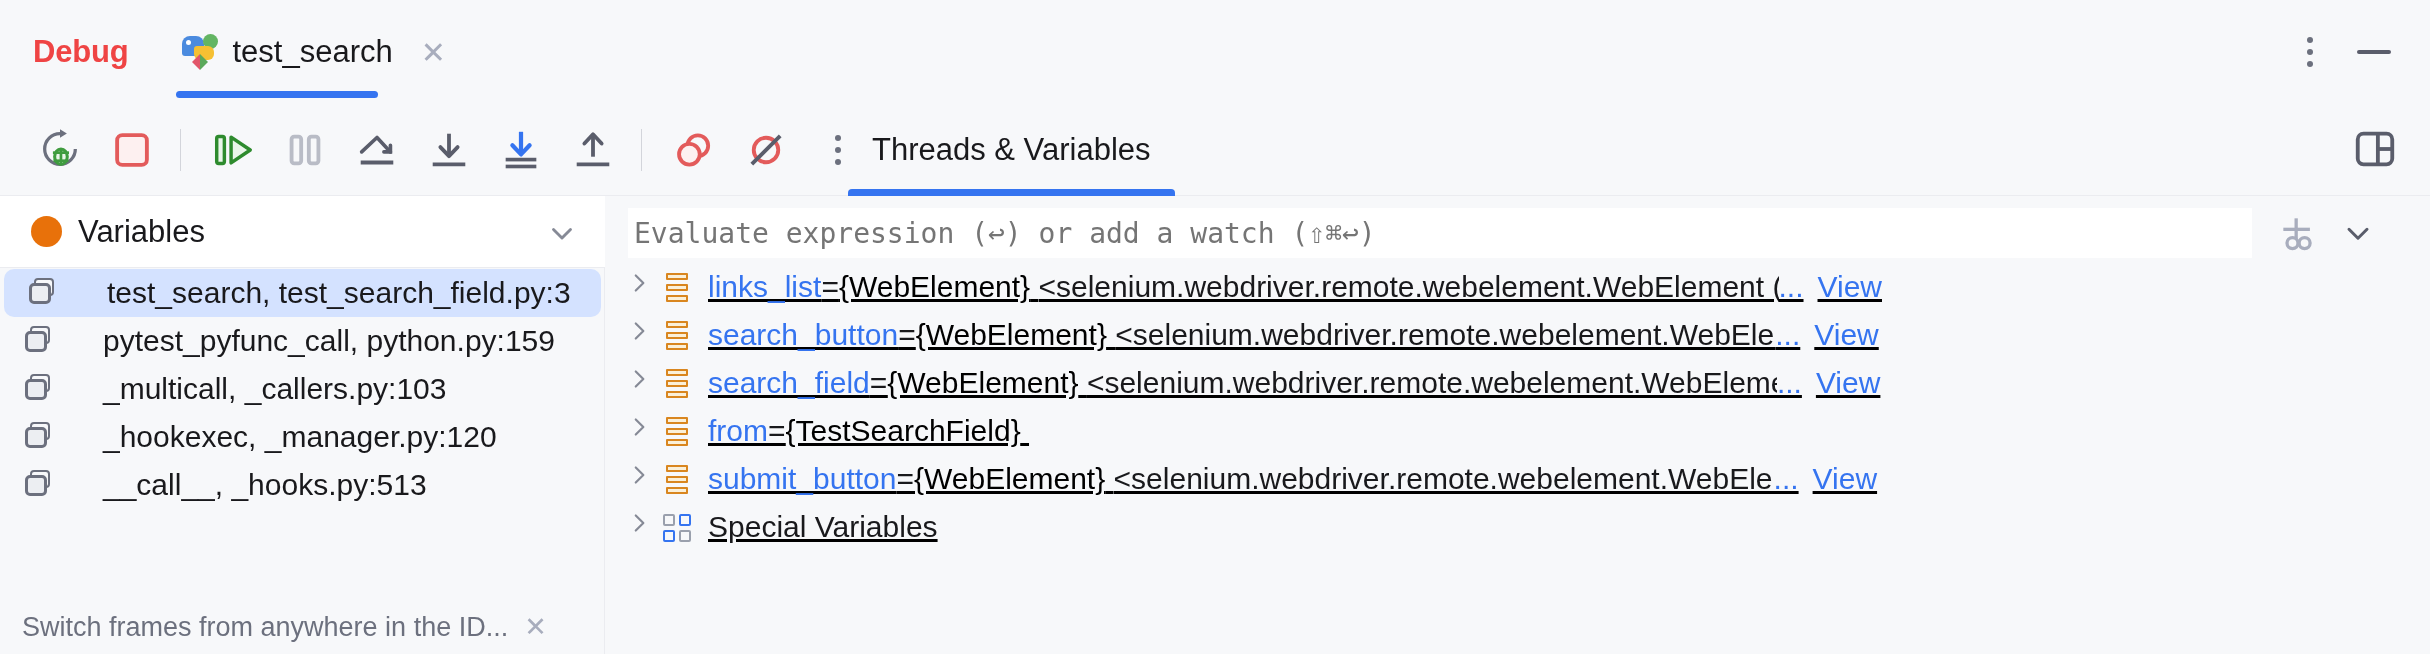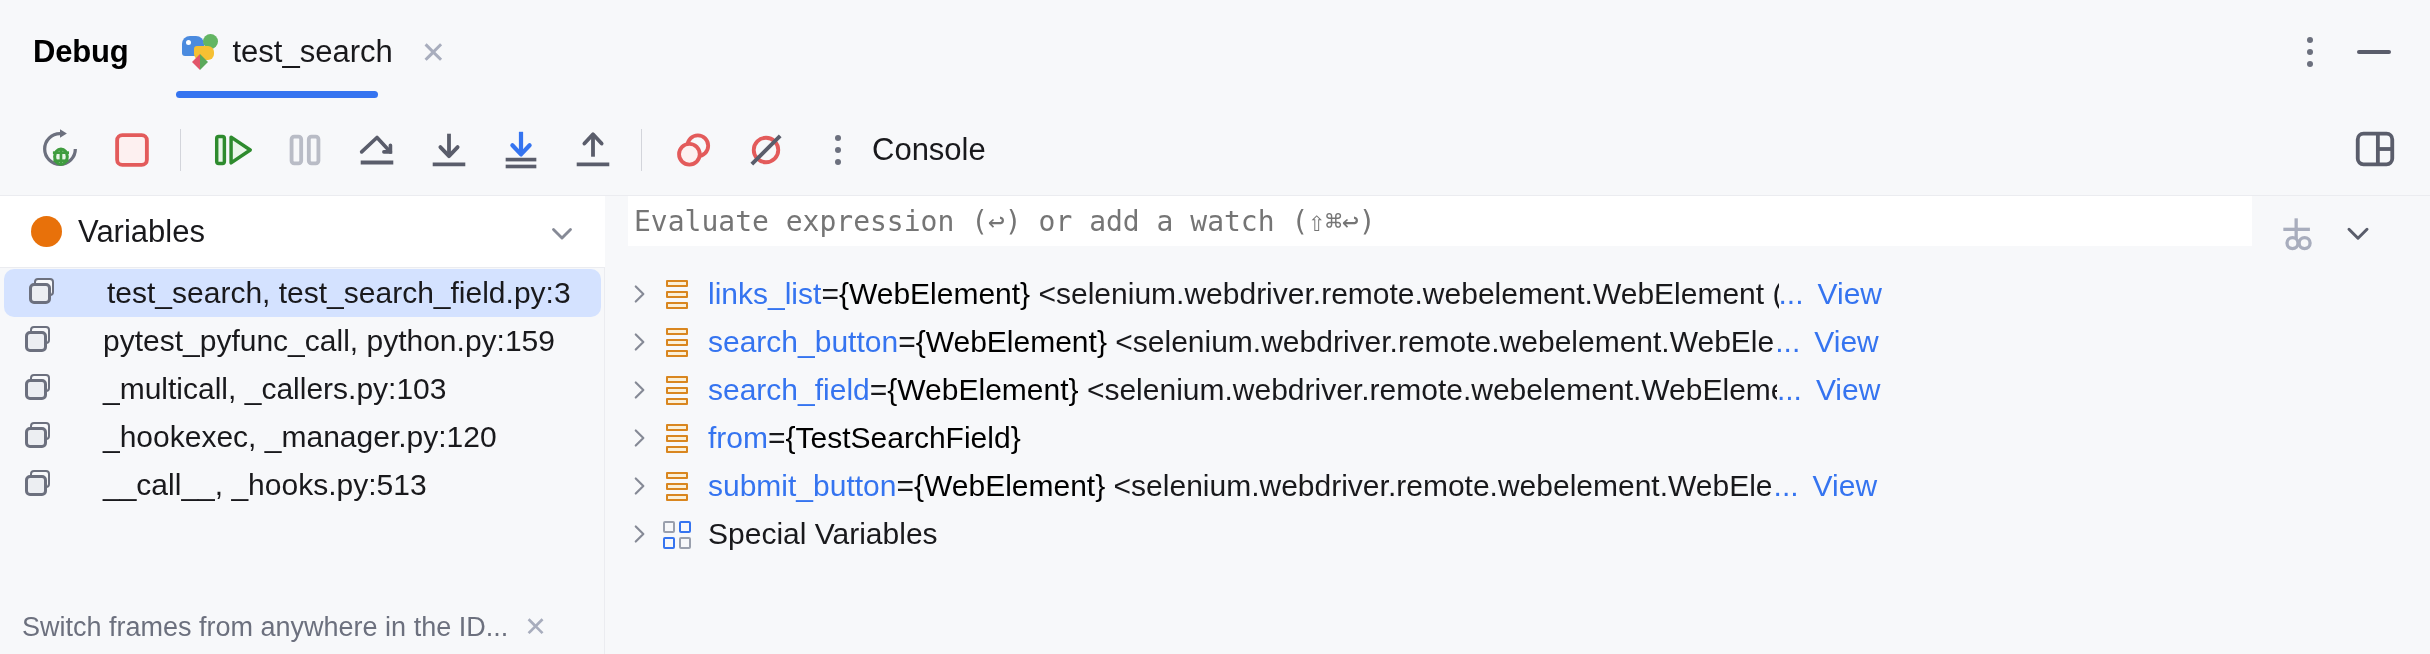--- a/index.html
+++ b/index.html
@@ -13,21 +13,21 @@
   #root { position: relative; width: 2430px; height: 654px; background: #f7f8fa; }
 
   
   .titlebar {
     position: absolute; left: 0; top: 0; width: 2430px; height: 104px;
     background: #f7f8fa;
     display: flex; align-items: center;
   }
   .titlebar-label {
     margin-left: 33px;
-    font-size: 31px; font-weight: bold; color: #000000;
+    font-size: 31px; font-weight: bold; color: #ef4444;
     letter-spacing: -0.2px;
   }
   .run-tab {
     position: relative;
     margin-left: 40px;
     height: 104px;
     display: flex; align-items: center; gap: 14px;
     padding: 0 14px 0 14px;
   }
   .run-tab .tab-underline {
@@ -160,37 +160,37 @@
   .hint-text { margin-left: 22px; font-size: 27px; color: #6c707e; }
   .hint-close { margin-left: 16px; font-size: 27px; color: #a8adbd; }
 
   
   .right-panel {
     position: absolute; left: 606px; top: 196px; width: 1824px; height: 458px;
     background: #f7f8fa;
   }
   .eval-row {
     position: absolute; left: 0; top: 0; width: 1824px; height: 74px;
-    display: flex; 
+    display: flex; align-items: center;
   }
   .eval-input {
     margin-left: 22px; width: 1624px; height: 50px;
     background: #ffffff; border: none; outline: none;
     font-family: "DejaVu Sans Mono", monospace;
     font-size: 28px; color: #5a5d6b;
     padding-left: 6px;
   }
   .eval-actions { display: flex; align-items: center; gap: 0px; margin-left: 16px; }
   .eval-btn { width: 60px; height: 60px; display: flex; align-items: center; justify-content: center; }
 
   .vars-list { position: absolute; left: 0; top: 74px; width: 1824px; }
   .var-row {
     position: relative; height: 48px;
-    display: flex; align-items: center;
-    white-space: nowrap; overflow: hidden;
+    display: flex; align-items: flex-start;
+    white-space: nowrap; overflow: hidden; text-decoration: underline;
   }
   .var-arrow { width: 42px; margin-left: 12px; flex: none; display: flex; justify-content: center; }
   .var-icon { width: 34px; height: 34px; flex: none; margin-right: 14px; position: relative; }
   
   .var-icon .bar {
     position: absolute; left: 6px; width: 22px; height: 7px;
     border: 2px solid #d9861f; background: #fbf0d8; border-radius: 1px;
   }
   .var-icon .bar.b1 { top: 3px; }
   .var-icon .bar.b2 { top: 14px; }
@@ -345,21 +345,22 @@
       <div class="kebab">
           <i></i>
           <i></i>
           <i></i>
         </div>
     </div>
   </div>
 
   <div class="view-tabs">
     <div class="view-tab">
-      <span>Console</span>
+      <span>Threads &amp; Variables</span>
+      <span class="vt-underline"></span>
     </div>
   </div>
 
   <div class="splitter-btn">
     <svg width="46" height="46" viewBox="0 0 24 24">
       <rect x="3" y="4" width="18" height="16" rx="3" fill="none" stroke="#5a5d6b" stroke-width="2"></rect>
       <line x1="13.5" y1="4" x2="13.5" y2="20" stroke="#5a5d6b" stroke-width="2"></line>
       <line x1="13.5" y1="12" x2="21" y2="12" stroke="#5a5d6b" stroke-width="2"></line>
     </svg>
   </div>

